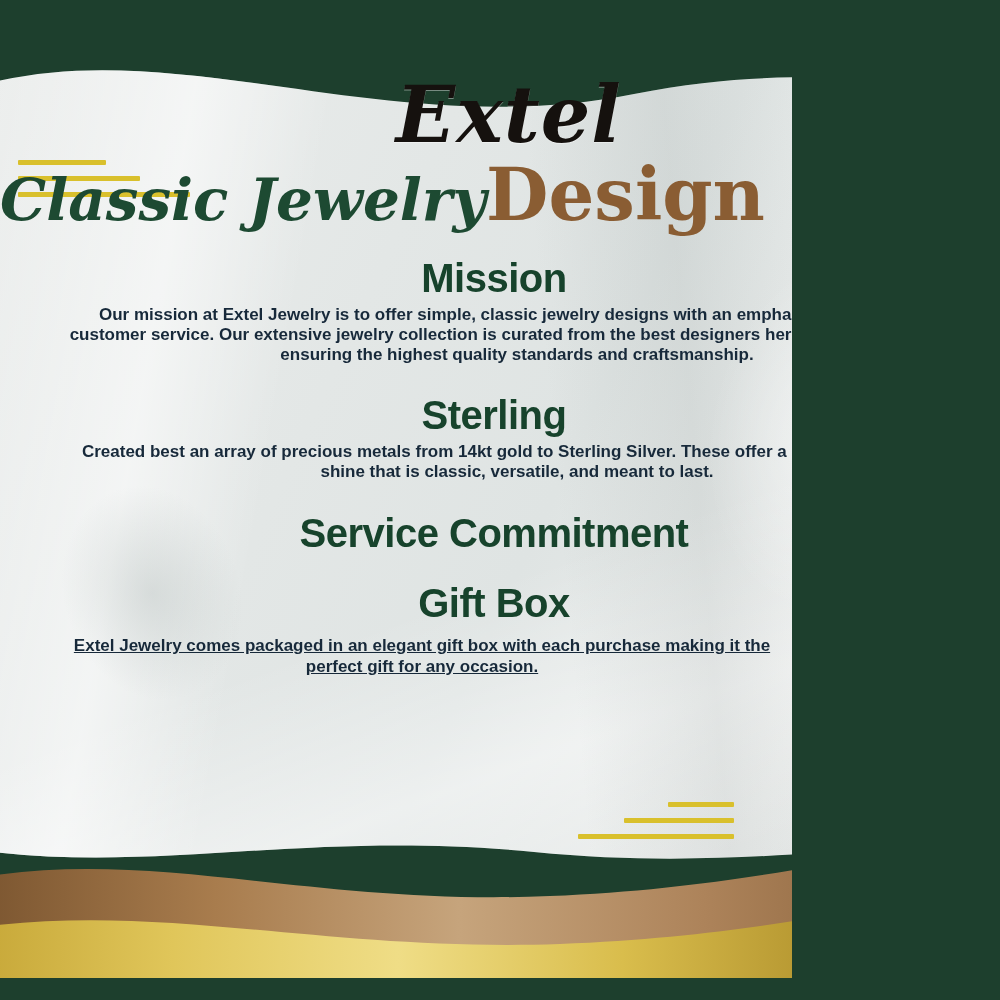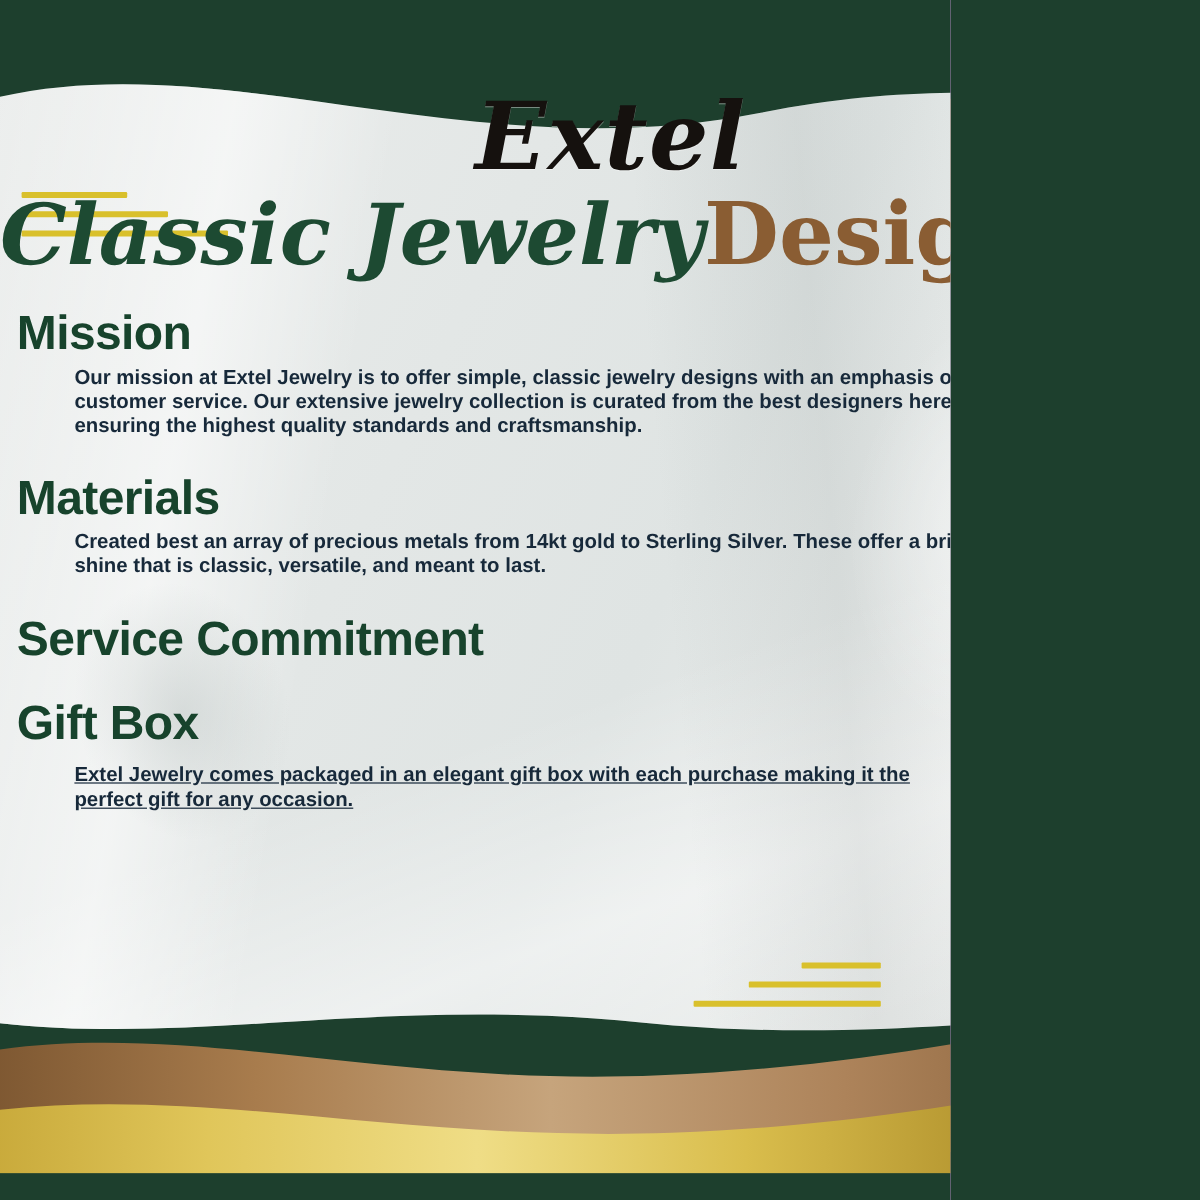--- a/index.html
+++ b/index.html
@@ -132,37 +132,38 @@
     left: 0;
     right: 58px;
     top: 152px;
     text-align: right;
     white-space: nowrap;
   }
   .headline .h-script {
     font-family: "DejaVu Serif", serif;
     font-style: italic;
     font-weight: 700;
-    font-size: 70px;
+    font-size: 58px;
     color: #1d4a32;
     letter-spacing: 0px;
   }
   .headline .h-design {
     font-family: "DejaVu Serif", serif;
     font-weight: 700;
     font-size: 72px;
     color: #8a5d33;
   }
 
   
   .content {
     position: absolute;
     left: 14px;
     top: 256px;
     width: 960px;
+    text-align: center;
   }
   .section { margin-bottom: 22px; }
   .section-title {
     font-family: "Liberation Sans", sans-serif;
     font-weight: 700;
     font-size: 40px;
     color: #17432c;
     line-height: 1.12;
     margin: 0 0 4px 0;
     letter-spacing: -0.5px;
@@ -218,21 +219,21 @@
   </div>
 
   <div class="content">
 
     <div class="section sec-mission">
       <h2 class="section-title">Mission</h2>
       <p class="section-body">Our mission at Extel Jewelry is to offer simple, classic jewelry designs with an emphasis on quality and customer service. Our extensive jewelry collection is curated from the best designers here in the United States ensuring the highest quality standards and craftsmanship.</p>
     </div>
 
     <div class="section sec-materials">
-      <h2 class="section-title">Materials</h2>
+      <h2 class="section-title">Sterling</h2>
       <p class="section-body">Created best an array of precious metals from 14kt gold to Sterling Silver. These offer a bright, eye catching shine that is classic, versatile, and meant to last.</p>
     </div>
 
     <div class="section sec-service">
       <h2 class="section-title">Service Commitment</h2>
     </div>
 
     <div class="section sec-gift">
       <h2 class="section-title">Gift Box</h2>
       <p class="section-body">Extel Jewelry comes packaged in an elegant gift box with each purchase making it the perfect gift for any occasion.</p>

